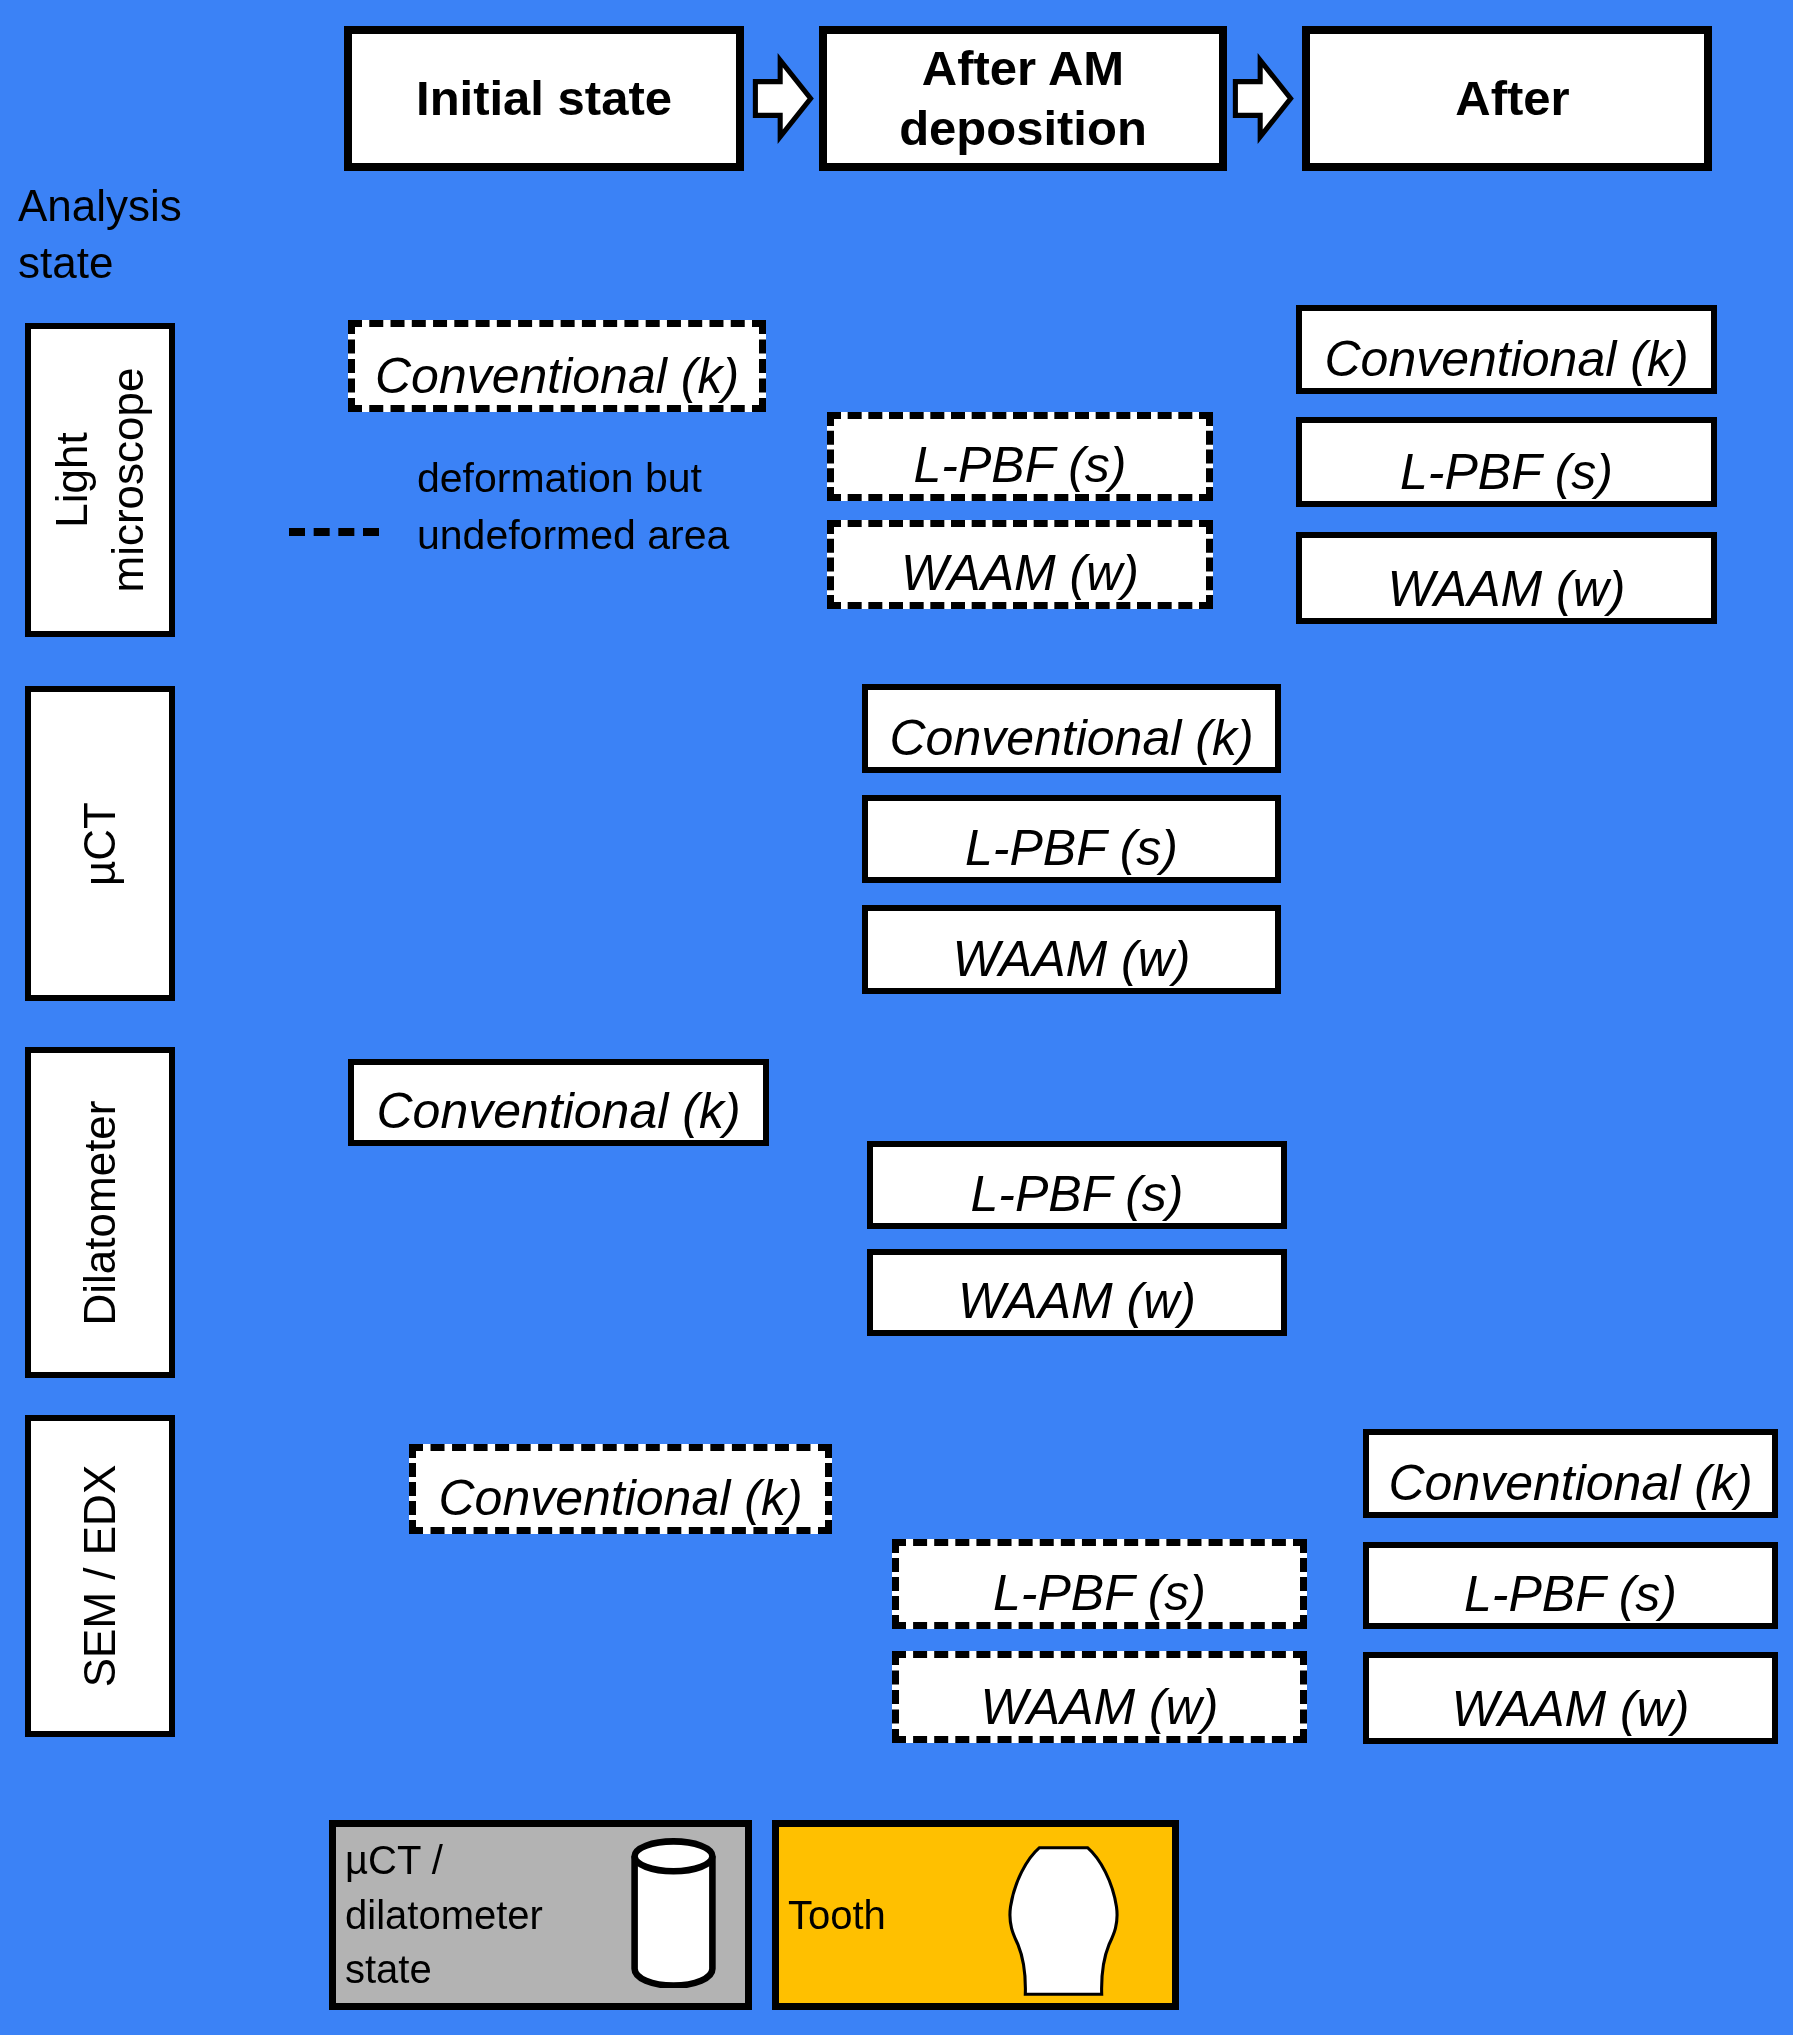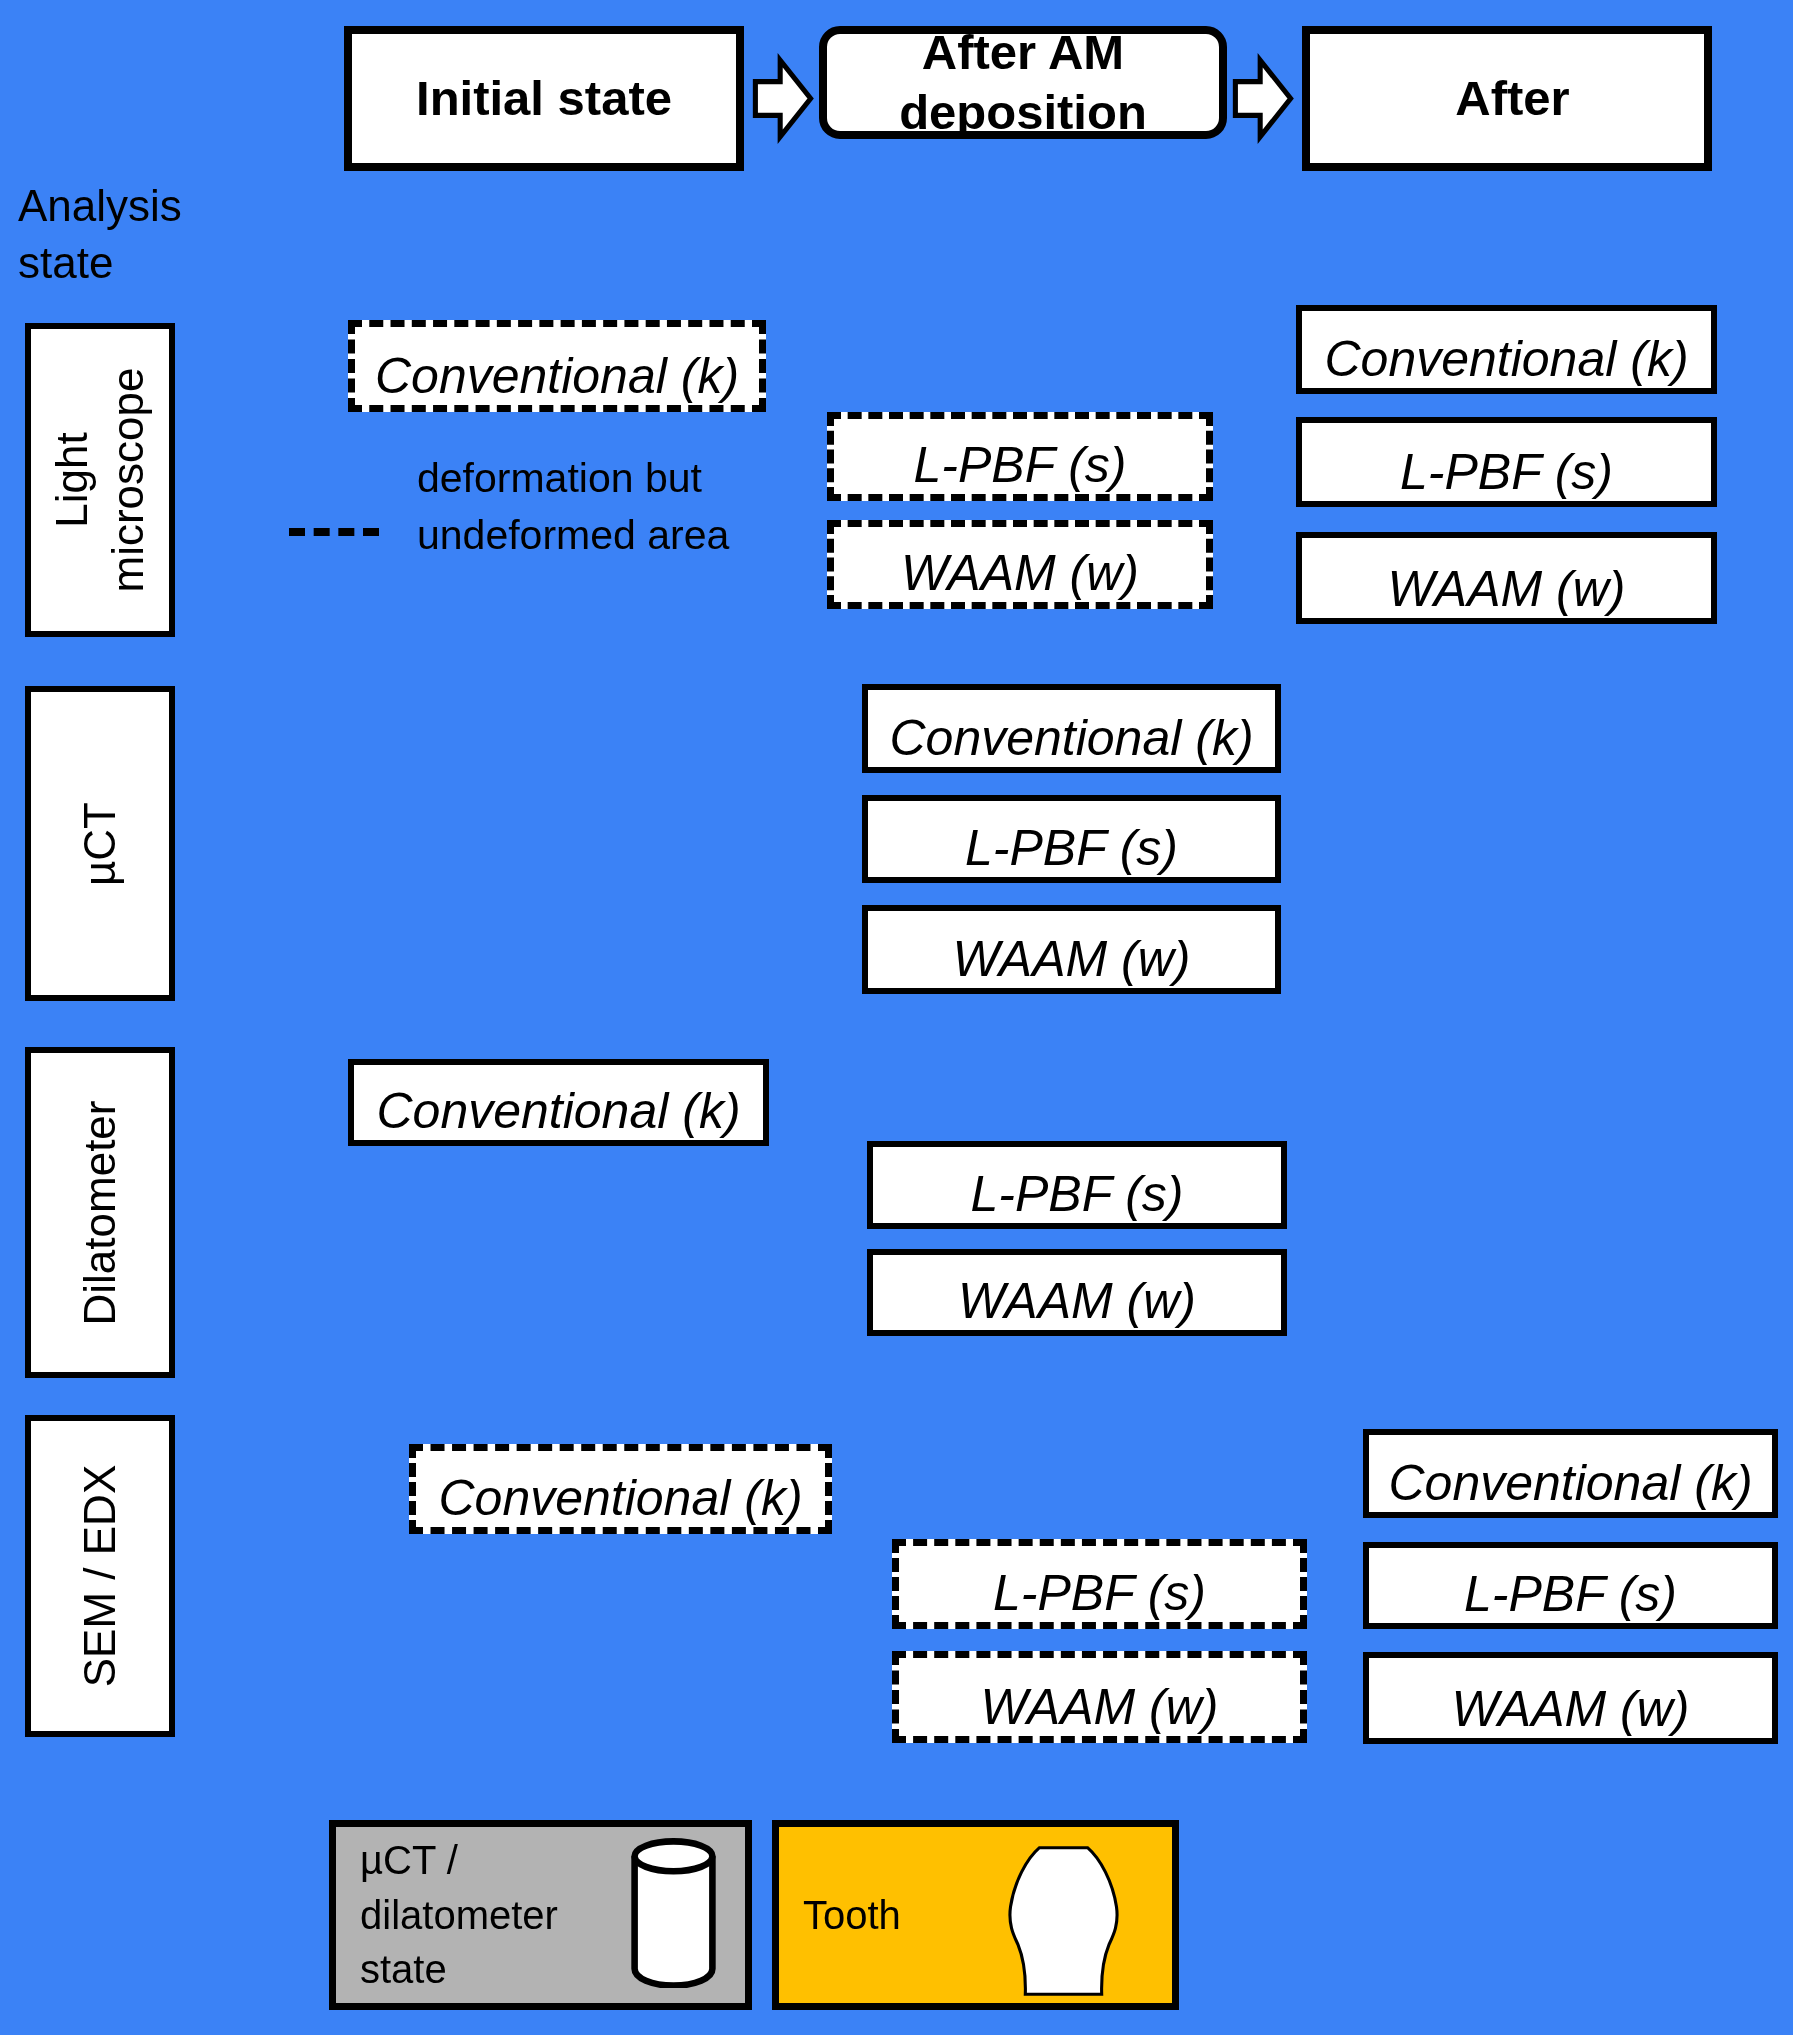--- a/index.html
+++ b/index.html
@@ -31,41 +31,41 @@
   .plain{position:absolute;font-size:44px;line-height:1.3;}
   .note{position:absolute;font-size:41px;line-height:1.4;white-space:nowrap;}
 
   .dash-sample{position:absolute;border-top:8.4px dashed #000;}
 
   .legendbox{
     position:absolute;box-sizing:border-box;border:7.8px solid #000;
     display:flex;align-items:center;
     font-size:40px;line-height:1.36;
   }
-  .legendbox .txt{padding-left:24px;}
+  .legendbox .txt{padding-left:9px;}
 
   .icon{position:absolute;}
   svg{display:block;}
 </style>
 </head>
 <body>
 
 <div id="canvas">
 
   <div class="hdr" style="left:344px;top:26px;width:400px;height:145px;">
     <span>Initial state</span>
   </div>
 
   <div class="icon" style="left:752px;top:51px;">
     <svg width="62" height="95" viewBox="0 0 110 160">
       <path d="M6 50 L50 50 L50 12 L104 80 L50 148 L50 110 L6 110 Z" fill="#ffffff" stroke="#000000" stroke-width="9" stroke-linejoin="miter"></path>
     </svg>
   </div>
 
-  <div class="hdr" style="left:819px;top:26px;width:408px;height:113px;border-radius:21px;">
+  <div class="hdr" style="left:819px;top:26px;width:408px;height:145px;">
     <span>After AM</span>
     <span>deposition</span>
   </div>
 
   <div class="icon" style="left:1232px;top:51px;">
     <svg width="62" height="95" viewBox="0 0 110 160">
       <path d="M6 50 L50 50 L50 12 L104 80 L50 148 L50 110 L6 110 Z" fill="#ffffff" stroke="#000000" stroke-width="9" stroke-linejoin="miter"></path>
     </svg>
   </div>
 

